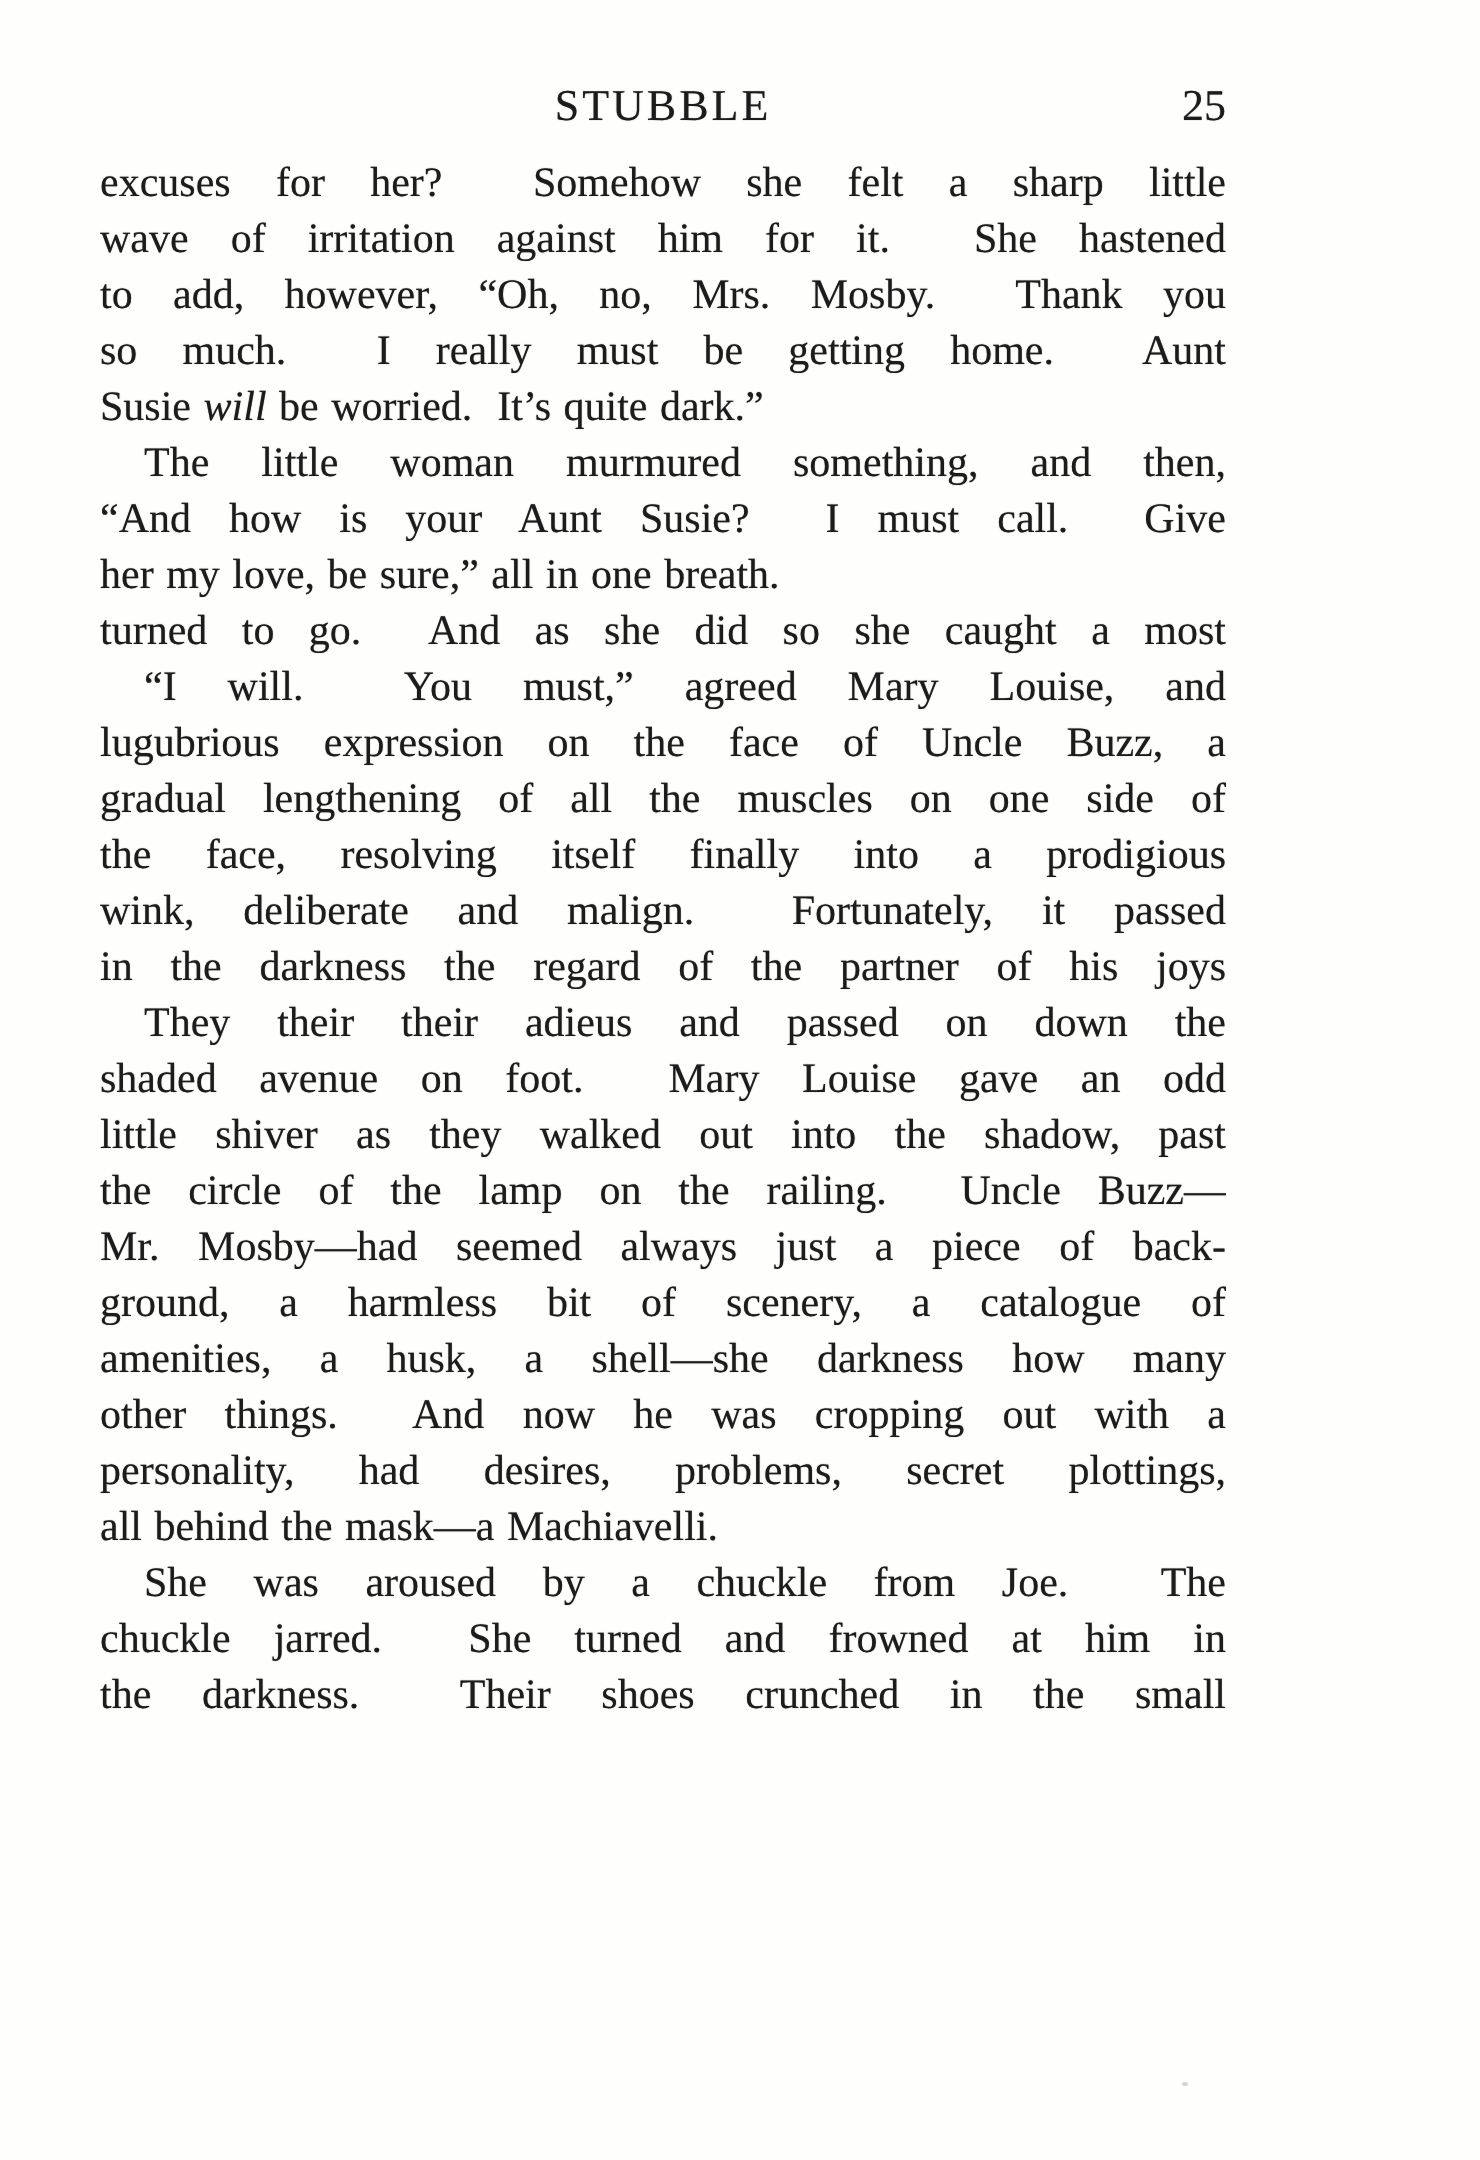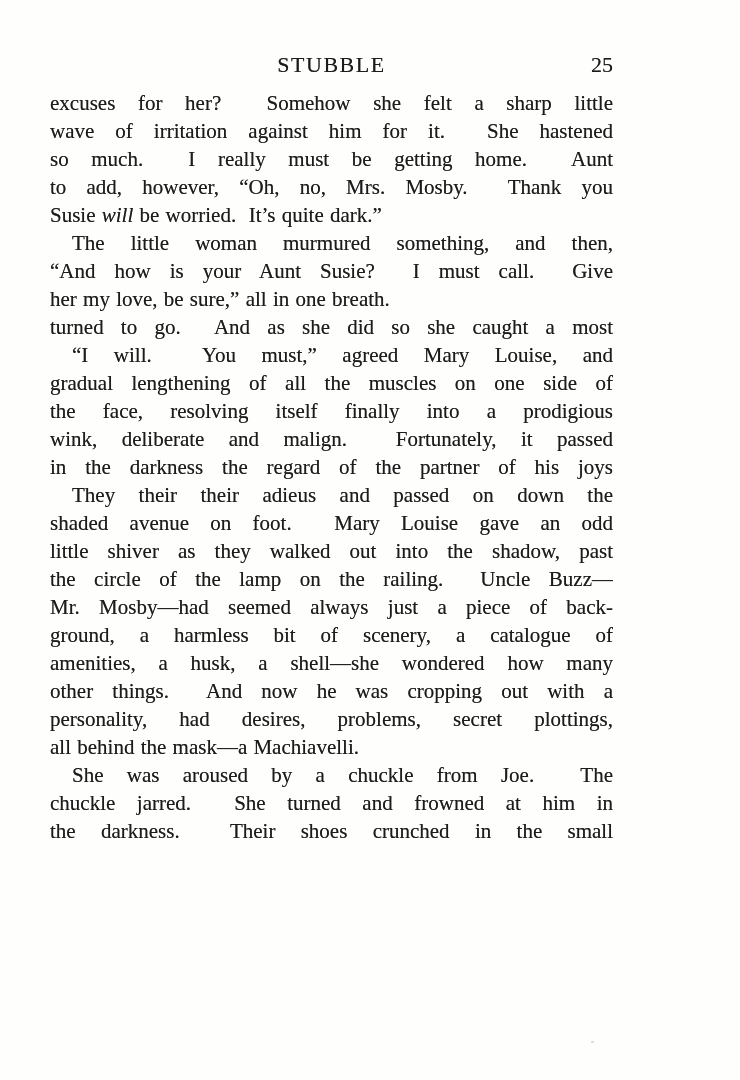--- a/index.html
+++ b/index.html
@@ -8,21 +8,21 @@
     padding: 0;
     background: #ffffff;
   }
   .sheet {
     position: relative;
     width: 740px;
     height: 1080px;
     background: #fefefd;
     overflow: hidden;
     box-sizing: border-box;
-    padding-top: 52px;
+    padding-top: 40px;
     font-family: "Liberation Serif", "DejaVu Serif", serif;
     color: #1c1c1c;
     text-shadow: 0 0 0.5px rgba(25, 25, 25, 0.6);
   }
   .running-head {
     position: relative;
     margin: 0 127px 0 50px;
     height: 26px;
     line-height: 26px;
     font-size: 22px;
@@ -77,39 +77,40 @@
 <body>
 
 <div class="sheet">
   <div class="running-head">
     <span class="head-title">STUBBLE</span>
     <span class="head-page">25</span>
   </div>
   <div class="text-block" id="text-block">
       <div class="line just">excuses for her?&nbsp; Somehow she felt a sharp little</div>
       <div class="line just">wave of irritation against him for it.&nbsp; She hastened</div>
+      <div class="line just">to add, however, “Oh, no, Mrs. Mosby.&nbsp; Thank you</div>
       <div class="line just">so much.&nbsp; I really must be getting home.&nbsp; Aunt</div>
-      <div class="line just">to add, however, “Oh, no, Mrs. Mosby.&nbsp; Thank you</div>
       <div class="line"><span>Susie </span><em>will</em><span> be worried.&nbsp; It’s quite dark.”</span></div>
       <div class="line just indent">The little woman murmured something, and then,</div>
       <div class="line just">“And how is your Aunt Susie?&nbsp; I must call.&nbsp; Give</div>
       <div class="line">her my love, be sure,” all in one breath.</div>
       <div class="line just">turned to go.&nbsp; And as she did so she caught a most</div>
       <div class="line just indent">“I will.&nbsp; You must,” agreed Mary Louise, and</div>
+      <div class="line just">lugubrious expression on the face of Uncle Buzz, a</div>
       <div class="line just">gradual lengthening of all the muscles on one side of</div>
       <div class="line just">the face, resolving itself finally into a prodigious</div>
       <div class="line just">wink, deliberate and malign.&nbsp; Fortunately, it passed</div>
       <div class="line just">in the darkness the regard of the partner of his joys</div>
       <div class="line just indent">They their their adieus and passed on down the</div>
       <div class="line just">shaded avenue on foot.&nbsp; Mary Louise gave an odd</div>
       <div class="line just">little shiver as they walked out into the shadow, past</div>
       <div class="line just">the circle of the lamp on the railing.&nbsp; Uncle Buzz—</div>
       <div class="line just">Mr. Mosby—had seemed always just a piece of back-</div>
       <div class="line just">ground, a harmless bit of scenery, a catalogue of</div>
-      <div class="line just">amenities, a husk, a shell—she wondered how many</div>
+      <div class="line just">amenities, a husk, a shell—she darkness how many</div>
       <div class="line just">other things.&nbsp; And now he was cropping out with a</div>
       <div class="line just">personality, had desires, problems, secret plottings,</div>
       <div class="line">all behind the mask—a Machiavelli.</div>
       <div class="line just indent">She was aroused by a chuckle from Joe.&nbsp; The</div>
       <div class="line just">chuckle jarred.&nbsp; She turned and frowned at him in</div>
       <div class="line just">the darkness.&nbsp; Their shoes crunched in the small</div>
     </div>
   <div class="speck speck-1"></div>
 </div>
 

